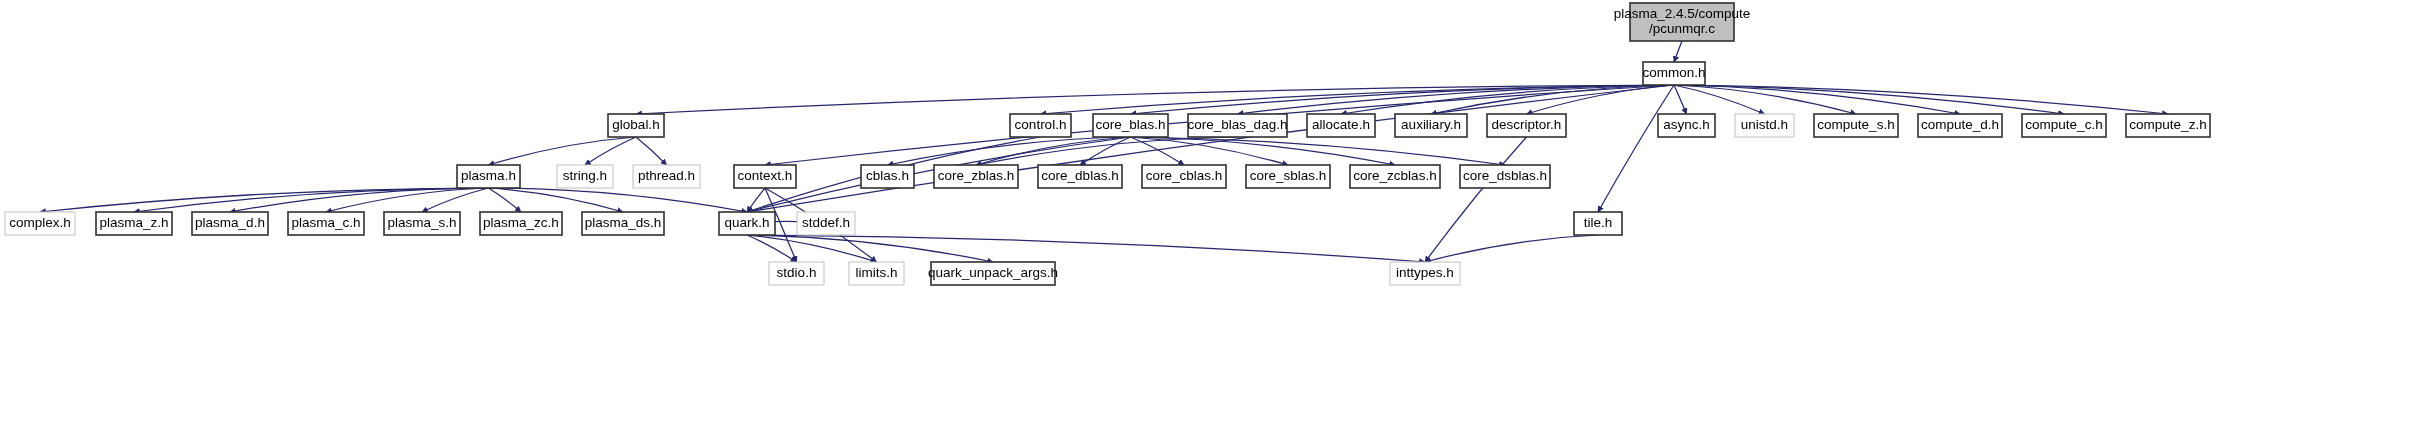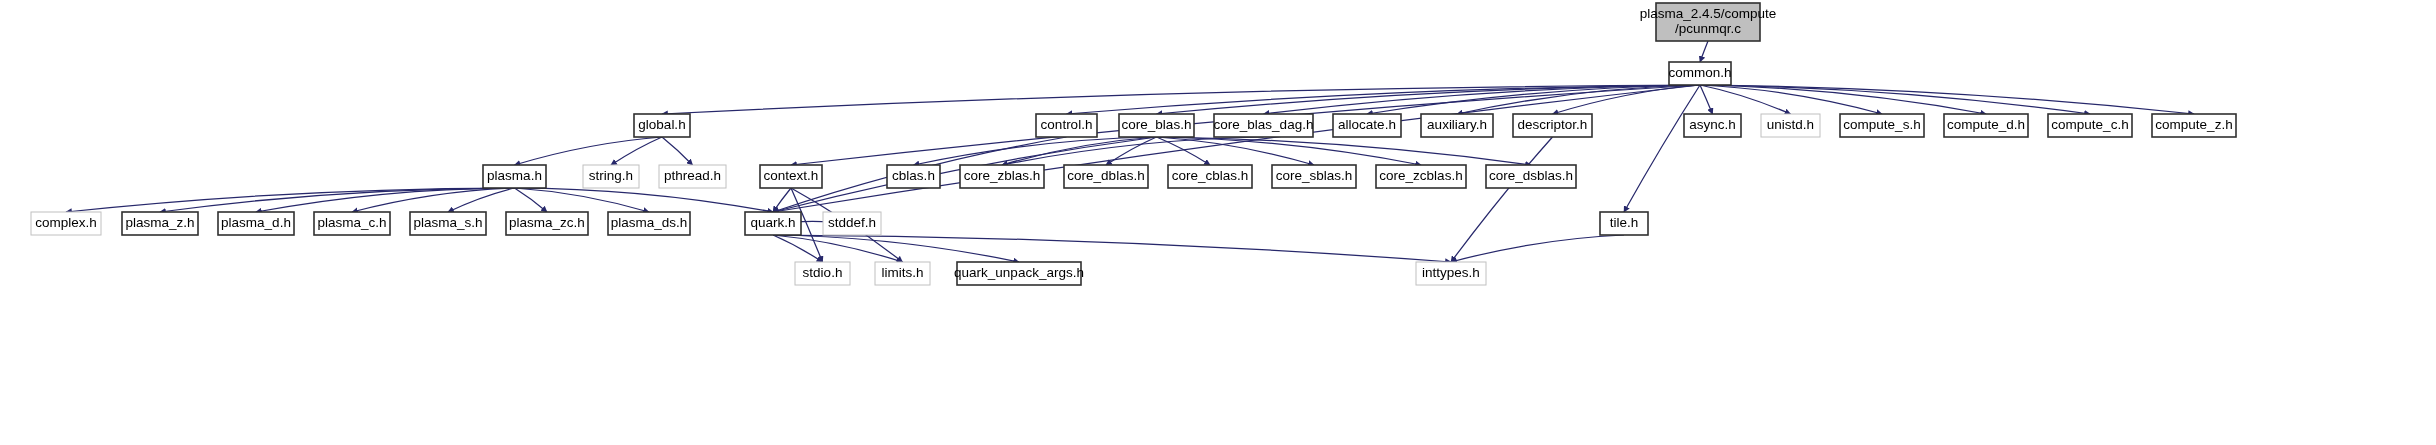--- a/index.html
+++ b/index.html
@@ -1,18 +1,18 @@
 <!DOCTYPE html>
 <html><head>
 <meta charset="utf-8">
 <style>
   html,body{margin:0;padding:0;background:#ffffff;}
   body{width:2436px;height:445px;overflow:hidden;
        font-family:"Liberation Sans", sans-serif;}
-  #graph{position:relative;width:2240px;height:445px;margin-left:26px;}
+  #graph{position:relative;width:2240px;height:445px;}
   svg{position:absolute;top:0;left:0;width:2436px;height:445px;}
   .node-label{
     font-family:"Liberation Sans", sans-serif;
     font-size:13.5px;
     fill:#000000;
     text-anchor:middle;
     dominant-baseline:middle;
     pointer-events:none;
   }
 </style>

